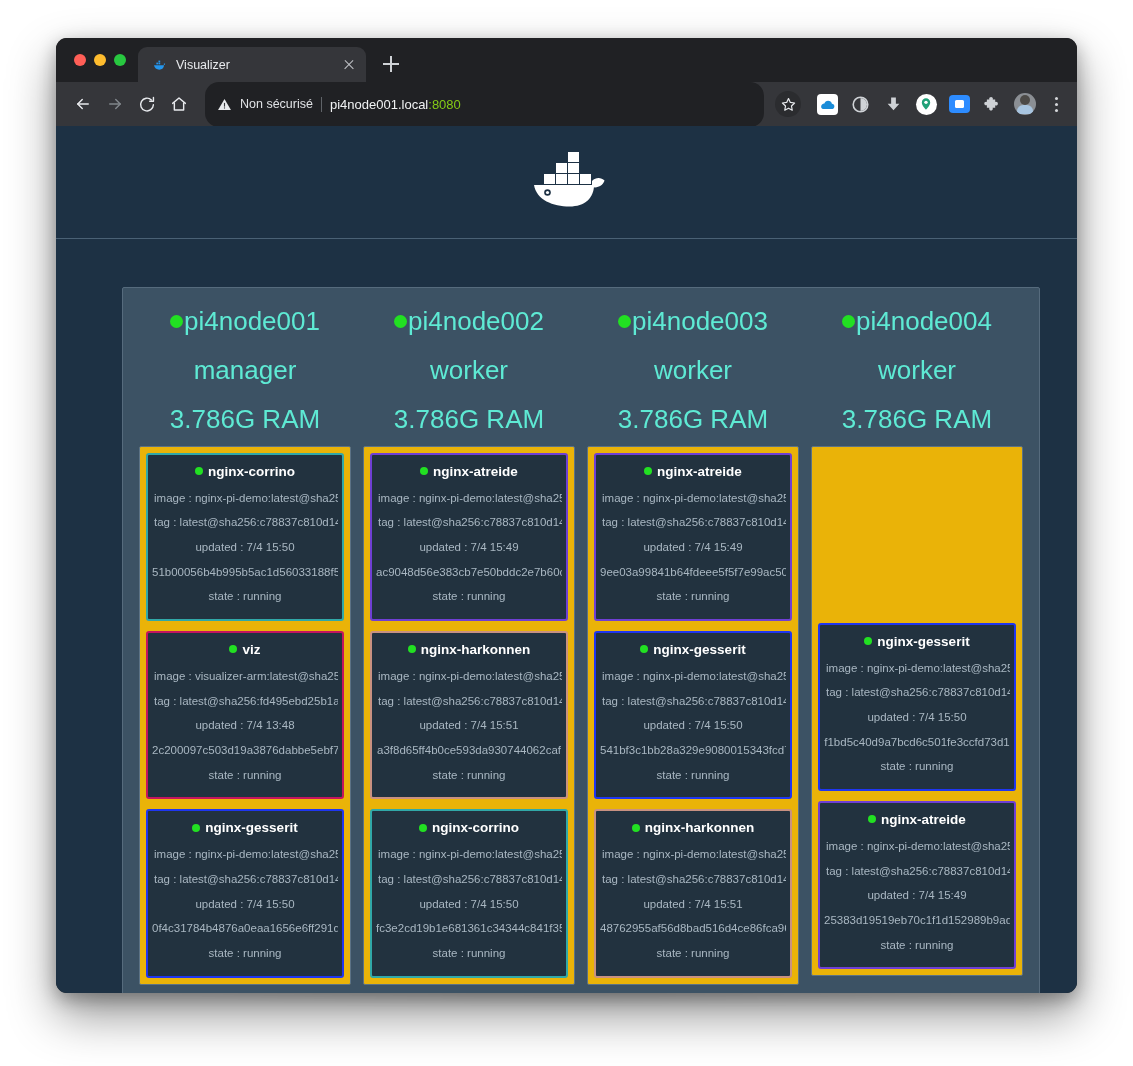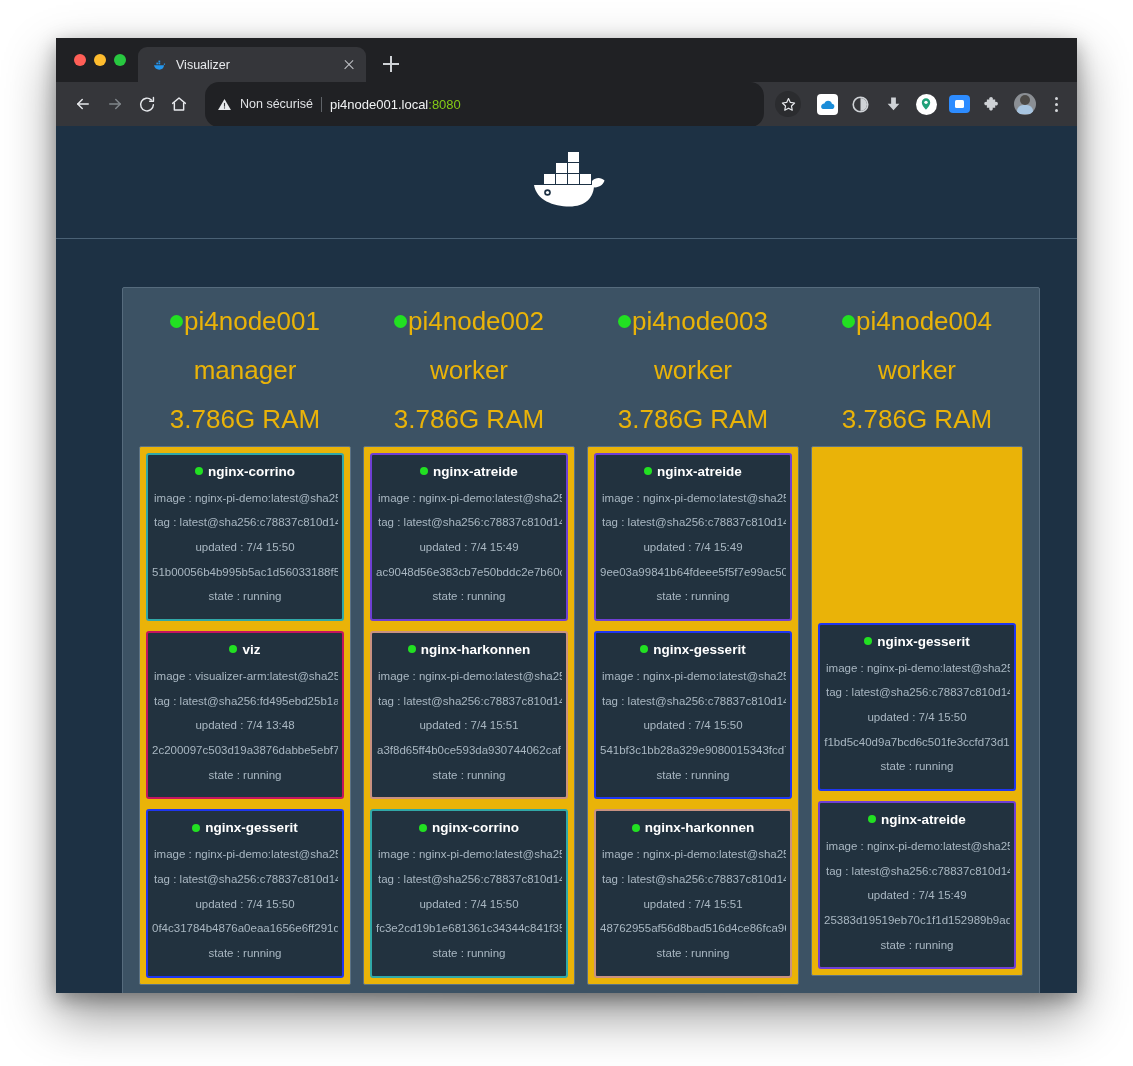--- a/index.html
+++ b/index.html
@@ -15,21 +15,21 @@
     position: relative;
   }
 
   
   .browser-window {
     position: absolute;
     left: 56px;
     top: 38px;
     width: 1021px;
     height: 955px;
-    border-radius: 0;
+    border-radius: 11px;
     overflow: hidden;
     background: #202124;
     box-shadow: 0 22px 48px rgba(0,0,0,0.42), 0 6px 18px rgba(0,0,0,0.30);
   }
 
   
   .tab-strip {
     height: 44px;
     background: #202124;
     display: flex;
@@ -254,21 +254,21 @@
     gap: 0;
     min-height: 620px;
   }
   .node {
     flex: 1 1 0;
     min-width: 0;
     padding: 0 6px;
   }
   .node-title {
     text-align: center;
-    color: #eab308;
+    color: #5eead4;
     font-size: 26px;
     line-height: 1.38;
     font-weight: 400;
     padding: 8px 0 8px 0;
     white-space: nowrap;
   }
   .node-title .dot {
     display: inline-block;
     width: 13px; height: 13px;
     border-radius: 50%;

